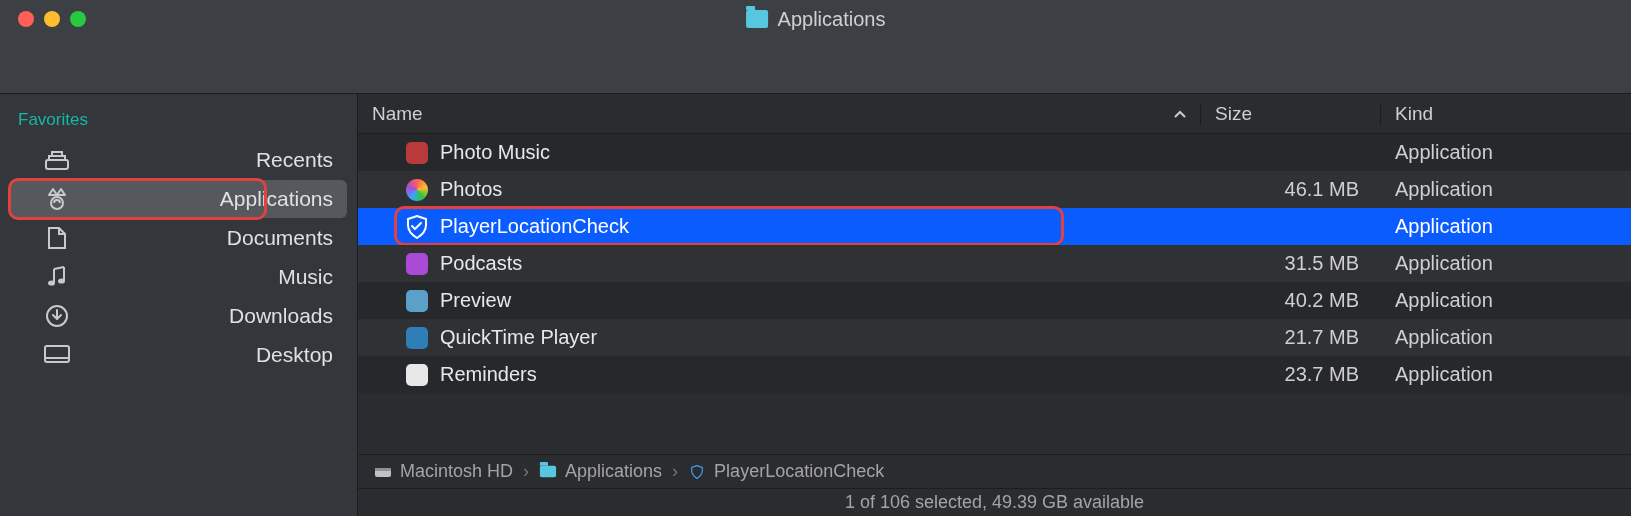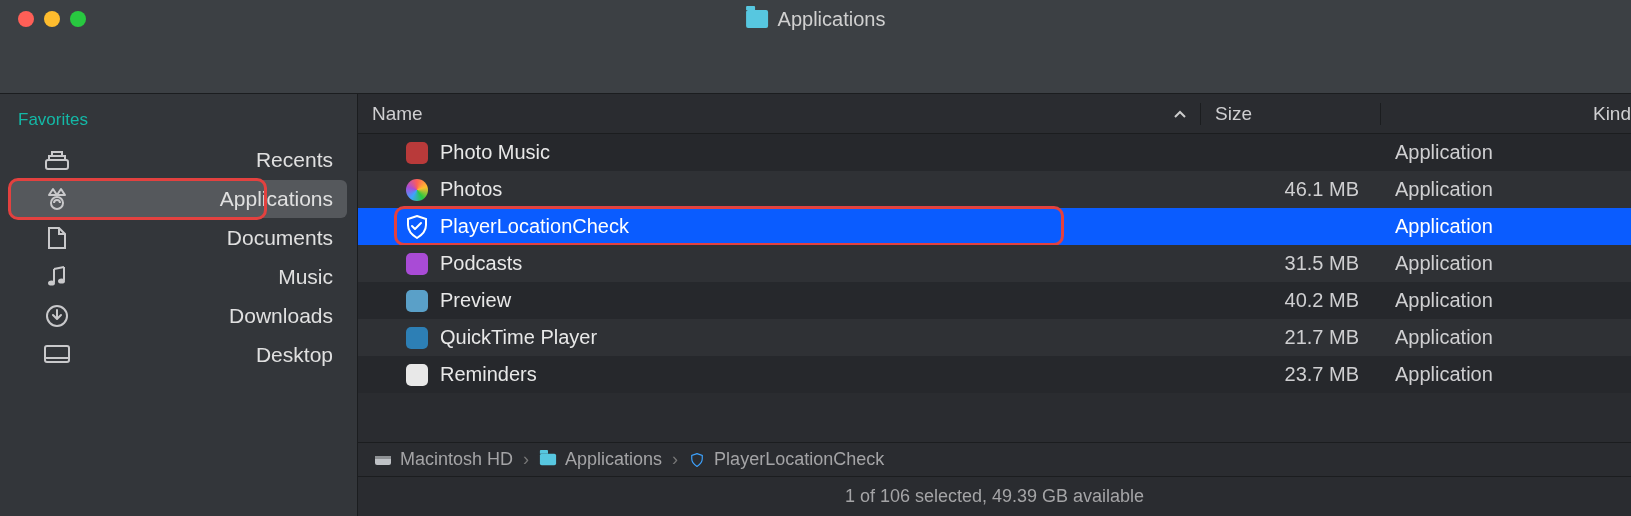--- a/index.html
+++ b/index.html
@@ -33,37 +33,37 @@
   .sb-head { font-size: 17px; color: #14b8a6; padding: 6px 18px 10px; }
   .sb-item { display: flex; align-items: center; gap: 14px; padding: 6px 14px 6px 34px; font-size: 21px; color: #e0e0e0; border-radius: 6px; margin: 1px 10px; cursor: pointer; position: relative; justify-content: space-between; }
   .sb-item.active { background: #55585c; }
   .sb-item .ic { width: 26px; height: 26px; display: flex; align-items: center; justify-content: center; color: #c9c9cb; }
   .highlight-box { position:absolute; left:-2px; right:80px; top:-2px; bottom:-2px; border:3px solid #e3413f; border-radius:10px; pointer-events:none; }
   
   .content { flex: 1; display: flex; flex-direction: column; background: #2a2c30; min-width: 0; }
   .cols { height: 40px; display: flex; align-items: center; background: #2a2c30; border-bottom: 1px solid #1b1d1f; font-size: 19px; color: #cfcfd1; }
   .col-name { flex: 1; padding-left: 14px; display:flex; align-items:center; justify-content:space-between; padding-right:14px; border-right:1px solid #1b1d1f;}
   .col-size { width: 180px; padding-left: 14px; border-right:1px solid #1b1d1f; }
-  .col-kind { width: 250px; padding-left: 14px; text-align: right; }
+  .col-kind { width: 250px; padding-left: 14px; }
   .rows { flex: 1; overflow: auto; }
   .row { height: 37px; display: flex; align-items: center; font-size: 20px; color: #e8e8e8; position: relative; }
   .row:nth-child(odd) { background: #26282c; }
   .row:nth-child(even) { background: #2f3135; }
   .row.selected { background: #0a5cff !important; color: #fff; }
   .row .cell-name { flex: 1; display: flex; align-items: center; gap: 12px; padding-left: 48px; }
   .row .cell-size { width: 180px; text-align: right; padding-right: 22px; color: #cfcfd1; }
   .row.selected .cell-size, .row.selected .cell-kind { color:#fff; }
   .row .cell-kind { width: 250px; padding-left: 14px; color: #cfcfd1; }
   .row-highlight { position:absolute; left:36px; top:-2px; width:670px; height:40px; border:3px solid #e3413f; border-radius:10px; pointer-events:none; }
   
   .pathbar { height: 34px; border-top: 1px solid #1b1d1f; display: flex; align-items: center; gap: 10px; padding: 0 16px; font-size: 18px; color: #a4a4a6; background:#2a2c30; }
   .pathbar .chev { color: #777; }
   .pic { width:18px; height:14px; display:inline-block; }
   
-  .status { height: 40px; border-top: 1px solid #1b1d1f; display: flex; align-items: center; justify-content: center; font-size: 18px; color: #a4a4a6; background:#2a2c30; }
+  .status { height: 28px; border-top: 1px solid #1b1d1f; display: flex; align-items: center; justify-content: center; font-size: 18px; color: #a4a4a6; background:#2a2c30; }
   
   svg { display:block; }
 </style>
 </head>
 <body>
 
 <div class="window">
 
   <div class="titlebar">
     <div class="traffic">

